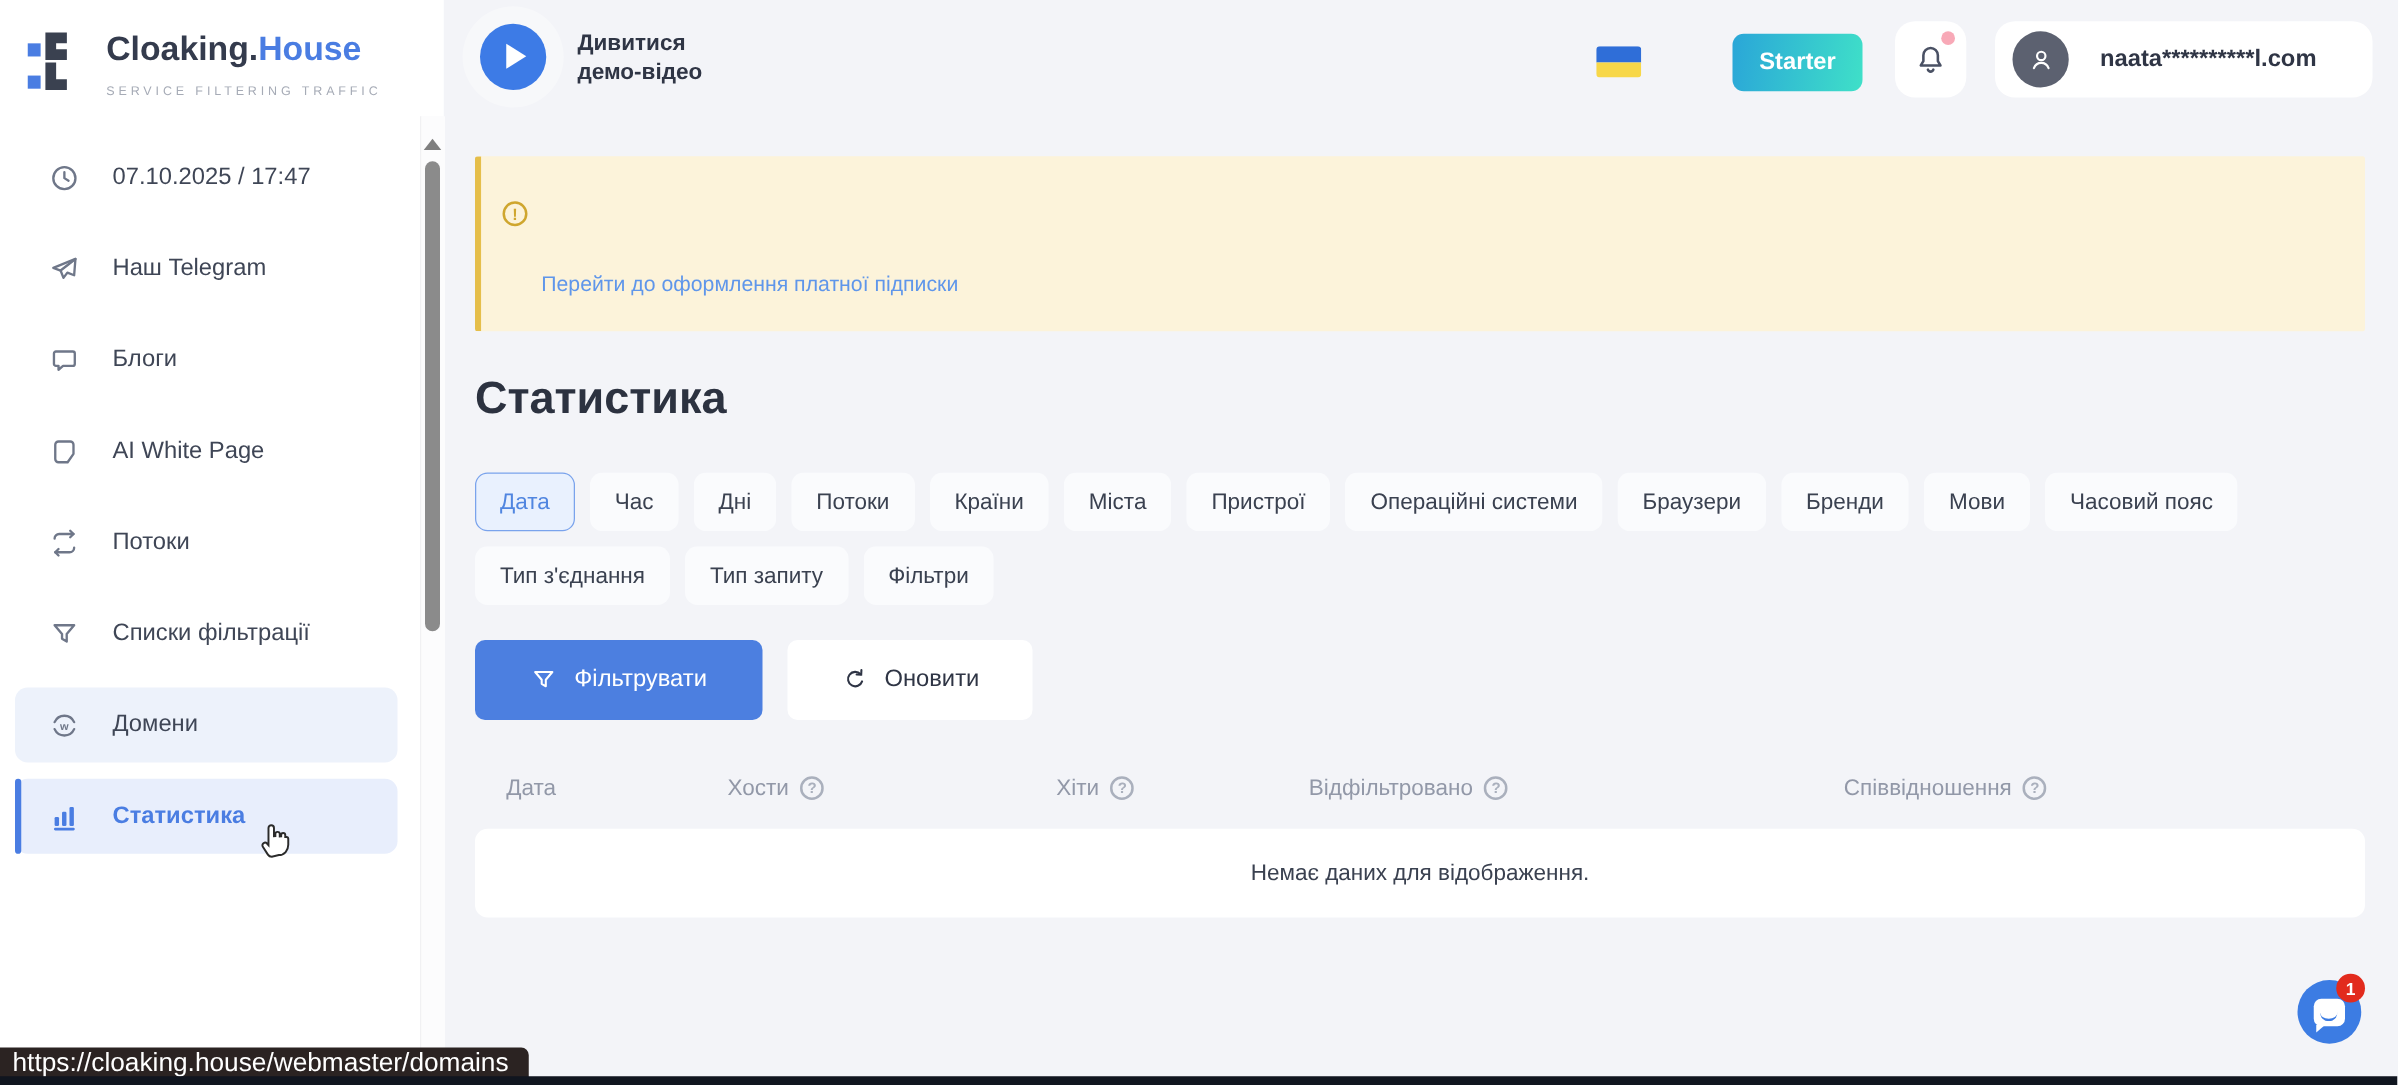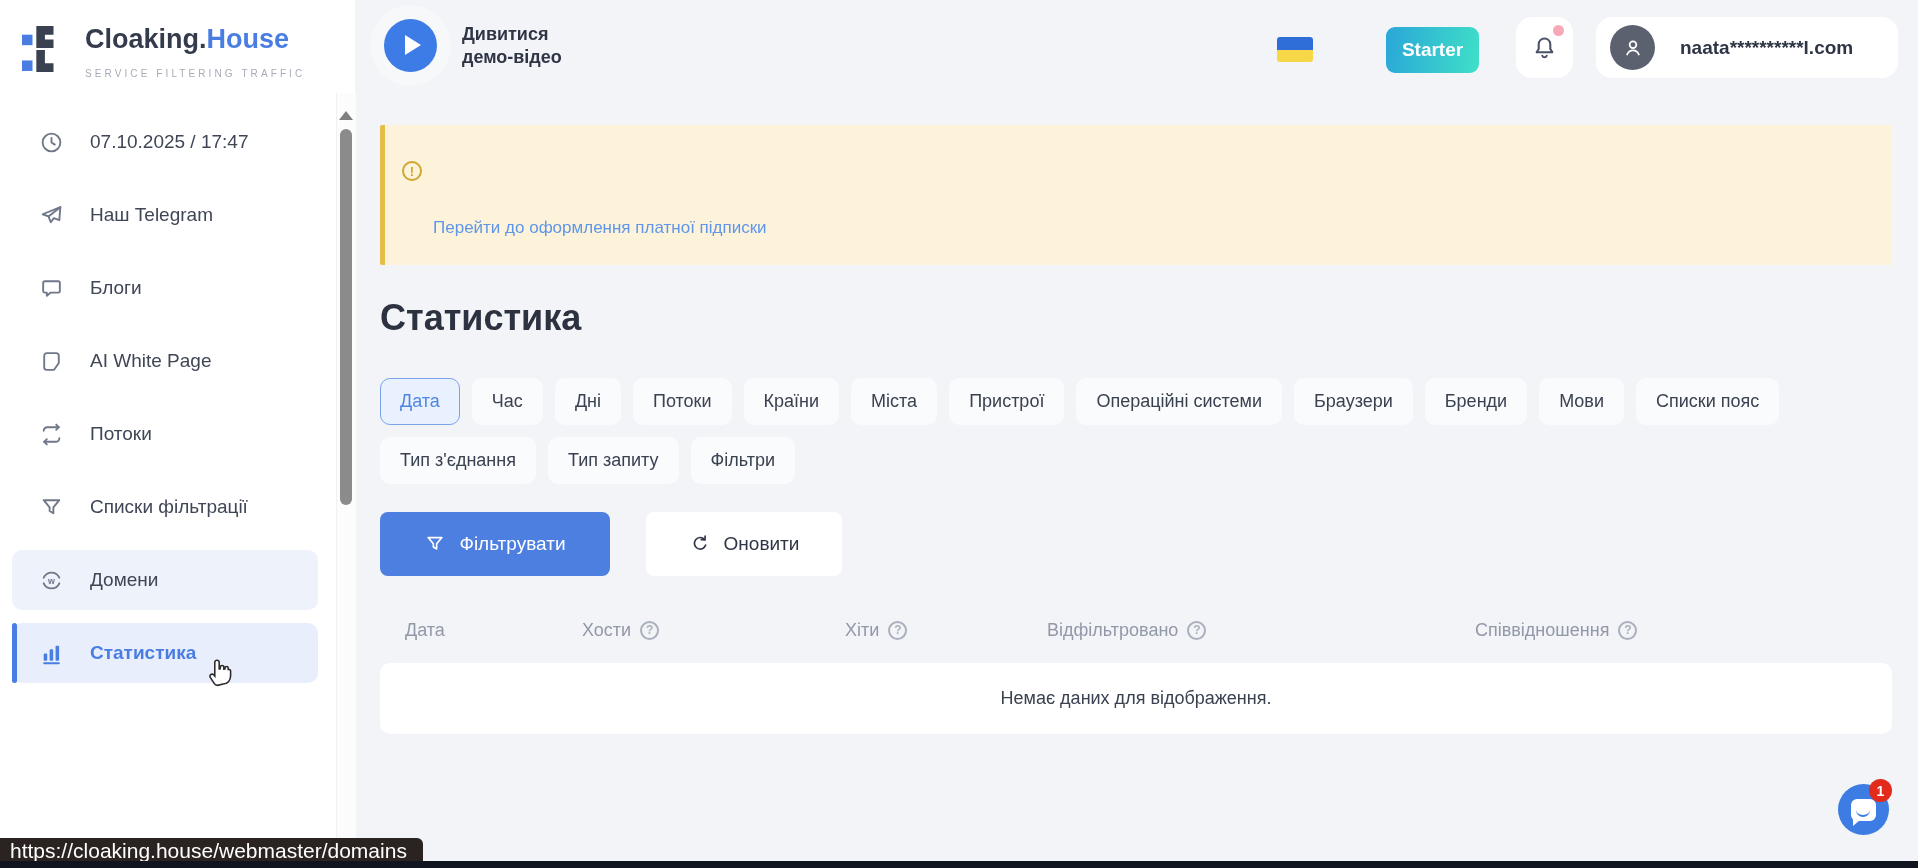--- a/index.html
+++ b/index.html
@@ -36,21 +36,21 @@
   
   .play-btn{position:absolute;left:384px;top:19px;width:53px;height:53px;border-radius:50%;
     background:#3d7be6;cursor:pointer;box-shadow:0 0 0 14px rgba(255,255,255,.35);}
   .play-tri{position:absolute;left:21px;top:16px;width:0;height:0;
     border-top:10px solid transparent;border-bottom:10px solid transparent;border-left:16px solid #ffffff;}
   .demo-label{position:absolute;left:462px;top:23px;font-size:18px;font-weight:bold;
     color:#2f3545;line-height:23px;cursor:pointer;}
   .flag{position:absolute;left:1277px;top:37px;width:36px;height:25px;border-radius:3px;overflow:hidden;cursor:pointer;}
   .flag .top{height:13px;background:#2f6ed8;}
   .flag .bot{height:12px;background:#f7d748;}
-  .starter-btn{position:absolute;left:1386px;top:27px;width:93px;height:46px;border-radius:9px;
+  .starter-btn{position:absolute;left:1386px;top:27px;width:104px;height:46px;border-radius:9px;
     background:linear-gradient(100deg,#2aa6d8,#3fe0c8);color:#fff;font-size:19px;font-weight:bold;
     display:flex;align-items:center;justify-content:center;cursor:pointer;border:none;}
   .bell-tile{position:absolute;left:1516px;top:17px;width:57px;height:61px;background:#fff;border-radius:16px;
     display:flex;align-items:center;justify-content:center;cursor:pointer;}
   .bell-tile svg{width:29px;height:29px;}
   .bell-dot{position:absolute;right:9px;top:8px;width:11px;height:11px;border-radius:50%;background:#f8a9b7;}
   .user-pill{position:absolute;left:1596px;top:17px;width:302px;height:61px;background:#fff;border-radius:16px;
     display:flex;align-items:center;cursor:pointer;}
   .avatar{width:45px;height:45px;border-radius:50%;background:#5c6170;margin-left:14px;
     display:flex;align-items:center;justify-content:center;flex:0 0 auto;}
@@ -62,21 +62,21 @@
   .warn-ic{position:absolute;left:17px;top:36px;width:20px;height:20px;border:2px solid #cfa62e;border-radius:50%;
     color:#cfa62e;font-size:13px;font-weight:bold;display:flex;align-items:center;justify-content:center;box-sizing:border-box;}
   .banner-text{position:absolute;left:48px;top:26px;width:1370px;font-size:17px;line-height:23px;color:#3c4250;}
   .banner-link{position:absolute;left:48px;top:93px;font-size:17px;color:#5f96ea;cursor:pointer;text-decoration:none;}
   
   .page-title{position:absolute;left:380px;top:297px;font-size:36px;font-weight:bold;color:#2c3240;margin:0;}
   .chips{position:absolute;left:380px;top:378px;width:1520px;display:flex;flex-wrap:wrap;gap:12px;}
   .chip{height:47px;padding:0 19px;border-radius:10px;background:#fafbfd;display:flex;align-items:center;
     font-size:18px;color:#3a4150;border:1px solid transparent;box-sizing:border-box;cursor:pointer;white-space:nowrap;}
   .chip.active{background:#e9f1fe;border-color:#7aa3ec;color:#5186e0;}
-  .actions{position:absolute;left:380px;top:512px;display:flex;gap:36px;}
+  .actions{position:absolute;left:380px;top:512px;display:flex;gap:20px;}
   .btn{height:64px;border-radius:8px;border:none;display:flex;align-items:center;justify-content:center;
     gap:13px;font-size:19px;cursor:pointer;font-family:"Liberation Sans",sans-serif;}
   .btn-filter{width:230px;background:#4c7fe0;color:#ffffff;}
   .btn-refresh{width:196px;background:#ffffff;color:#2f3545;}
   .btn svg{width:22px;height:22px;}
   
   .table-head{position:absolute;left:380px;top:612px;width:1512px;box-sizing:border-box;padding-left:25px;
     display:grid;grid-template-columns:177px 263px 202px 428px 1fr;align-items:center;height:36px;
     color:#9298a8;font-size:18px;}
   .th{display:flex;align-items:center;gap:9px;}
@@ -244,21 +244,21 @@
     <div class="chip">Час</div>
     <div class="chip">Дні</div>
     <div class="chip">Потоки</div>
     <div class="chip">Країни</div>
     <div class="chip">Міста</div>
     <div class="chip">Пристрої</div>
     <div class="chip">Операційні системи</div>
     <div class="chip">Браузери</div>
     <div class="chip">Бренди</div>
     <div class="chip">Мови</div>
-    <div class="chip">Списки пояс</div>
+    <div class="chip">Часовий пояс</div>
     <div class="chip">Тип з'єднання</div>
     <div class="chip">Тип запиту</div>
     <div class="chip">Фільтри</div>
   </div>
 
 <div class="actions">
   <button class="btn btn-filter">
     <svg viewBox="0 0 24 24" fill="none" stroke="#ffffff" stroke-width="1.8" stroke-linejoin="round">
       <path d="M4.5 5h15l-5.7 6.8v5.7l-3.6-2.2v-3.5z"></path>
     </svg>

